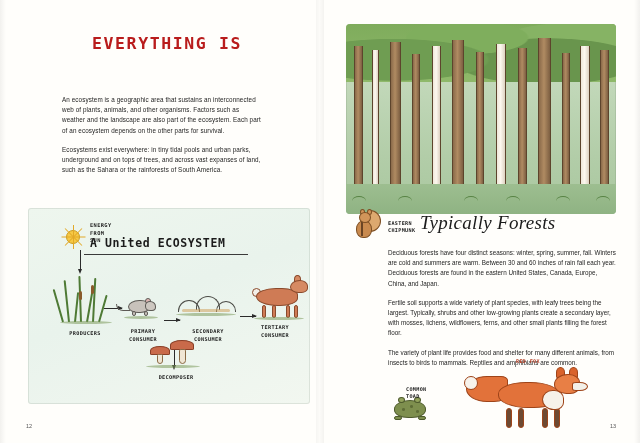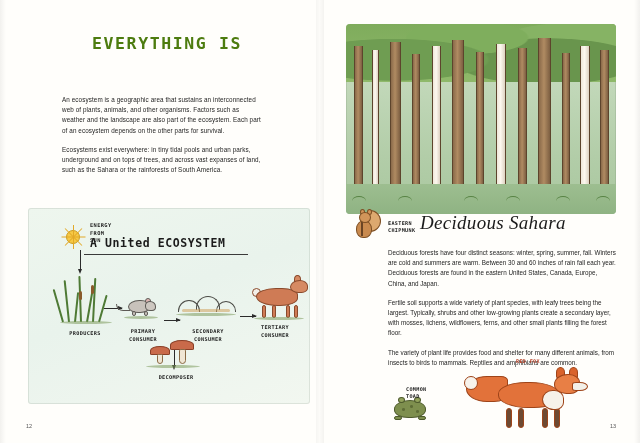--- a/index.html
+++ b/index.html
@@ -39,21 +39,21 @@
   
   .headline {
     position: absolute;
     left: 62px; top: 32px; width: 210px;
     text-align: center;
     font-family: "DejaVu Sans Mono", monospace;
     font-weight: bold;
     font-size: 16.5px;
     letter-spacing: 1.6px;
     line-height: 1.42;
-    color: #4d7c0f;
+    color: #b91c1c;
   }
   .headline .l2 { display: block; }
 
   
   .left-body {
     position: absolute;
     left: 62px; top: 95px; width: 202px;
     font-size: 6.3px;
     line-height: 1.62;
     color: #1d1d1d;
@@ -577,21 +577,21 @@
     <div class="stripe"></div>
     <div class="ear" style="left:14px;"></div>
     <div class="ear" style="left:21px;"></div>
     <div class="head"></div>
   </div>
   <div class="caption" style="left:388px; top:220px;">
     <span>EASTERN</span><br>
     <span>CHIPMUNK</span>
   </div>
 
-  <div class="dec-title">Deciduous Sahara</div>
+  <div class="dec-title">Typically Forests</div>
 
   <div class="right-body">
     <p>Deciduous forests have four distinct seasons: winter, spring, summer, fall. Winters are cold and summers are warm. Between 30 and 60 inches of rain fall each year. Deciduous forests are found in the eastern United States, Canada, Europe, China, and Japan.</p>
     <p>Fertile soil supports a wide variety of plant species, with leafy trees being the largest. Typically, shrubs and other low-growing plants create a secondary layer, with mosses, lichens, wildflowers, ferns, and other small plants filling the forest floor.</p>
     <p>The variety of plant life provides food and shelter for many different animals, from insects to birds to mammals. Reptiles and amphibians are common.</p>
   </div>
 
   <div class="toad">
     <div class="body"></div>
     <div class="eye" style="left:10px;"></div>

